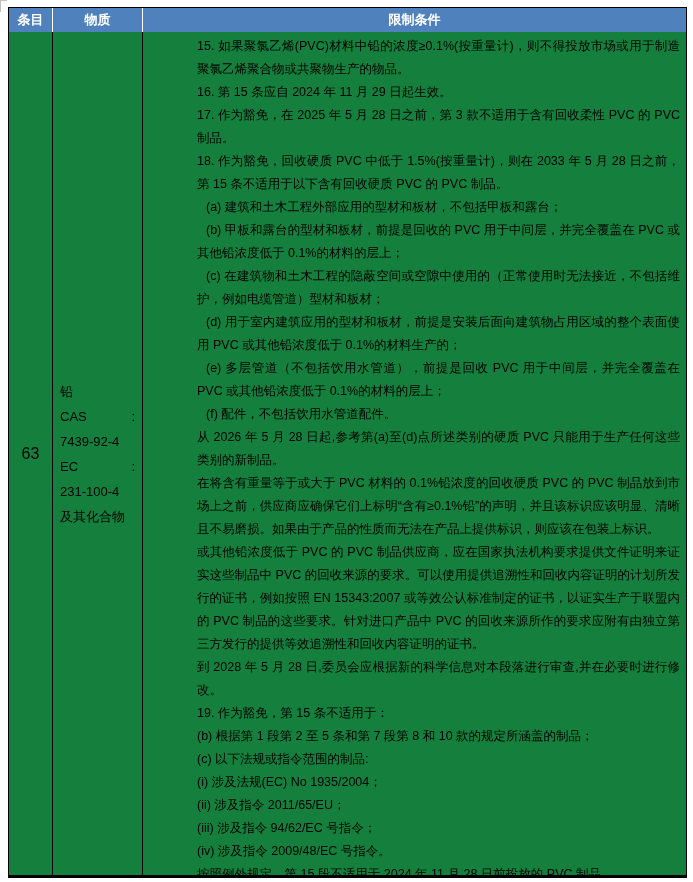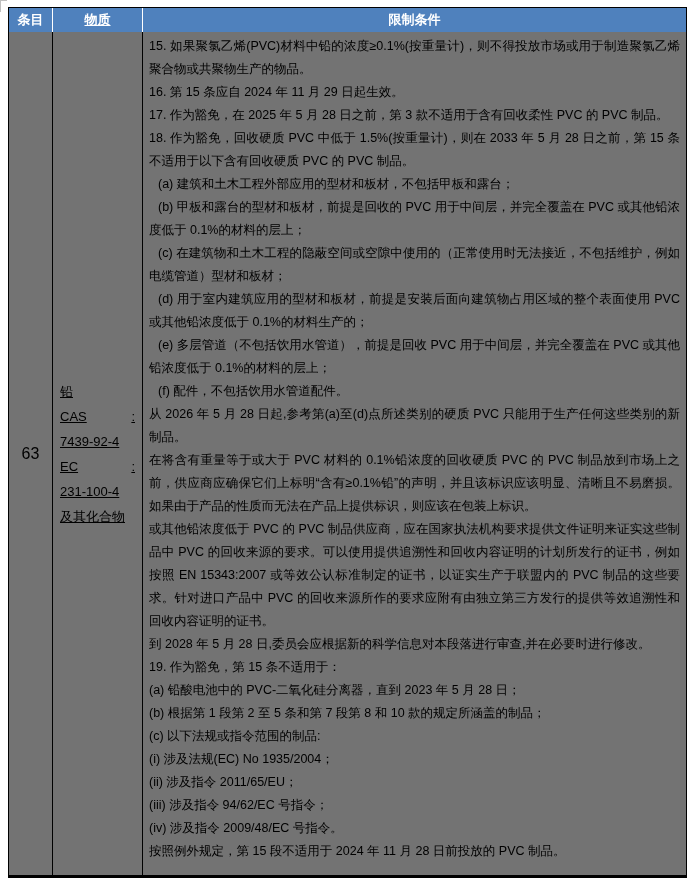--- a/index.html
+++ b/index.html
@@ -18,21 +18,21 @@
     border-top: 1px solid #bfbfbf;
   }
   .reg-table {
     position: absolute;
     left: 8px; top: 7px;
     width: 679px; height: 871px;
     border: 1px solid #000;
     border-bottom-width: 3px;
     display: flex;
     flex-direction: column;
-    background: #737373;
+    background: #15803d;
   }
   .thead {
     display: flex;
     height: 24px;
     flex: 0 0 24px;
     background: #4F81BD;
   }
   .th {
     color: #fff;
     font-weight: bold;
@@ -42,27 +42,27 @@
     justify-content: center;
     border-right: 1px solid #ffffff;
   }
   .th:last-child { border-right: none; }
   .tbody-row {
     display: flex;
     flex: 1 1 auto;
     min-height: 0;
   }
   .col-item   { flex: 0 0 44px; width: 44px; }
-  .col-subst  { flex: 0 0 90px; width: 90px; text-decoration: underline; }
+  .col-subst  { flex: 0 0 90px; width: 90px; }
   .col-restr  { flex: 1 1 auto; min-width: 0; }
   .td {
     border-right: 1px solid #000;
     overflow: hidden;
   }
-  .td:last-child { border-right: none; }
+  .td:last-child { border-right: none; margin-left: 48px; }
   .td-item {
     display: flex;
     align-items: center;
     justify-content: center;
     font-size: 16px;
   }
   .td-subst {
     display: flex;
     flex-direction: column;
     justify-content: center;
@@ -128,21 +128,20 @@
         <p class="indent">(b) 甲板和露台的型材和板材，前提是回收的 PVC 用于中间层，并完全覆盖在 PVC 或其他铅浓度低于 0.1%的材料的层上；</p>
         <p class="indent">(c) 在建筑物和土木工程的隐蔽空间或空隙中使用的（正常使用时无法接近，不包括维护，例如电缆管道）型材和板材；</p>
         <p class="indent">(d) 用于室内建筑应用的型材和板材，前提是安装后面向建筑物占用区域的整个表面使用 PVC 或其他铅浓度低于 0.1%的材料生产的；</p>
         <p class="indent">(e) 多层管道（不包括饮用水管道），前提是回收 PVC 用于中间层，并完全覆盖在 PVC 或其他铅浓度低于 0.1%的材料的层上；</p>
         <p class="indent">(f) 配件，不包括饮用水管道配件。</p>
         <p>从 2026 年 5 月 28 日起,参考第(a)至(d)点所述类别的硬质 PVC 只能用于生产任何这些类别的新制品。</p>
         <p>在将含有重量等于或大于 PVC 材料的 0.1%铅浓度的回收硬质 PVC 的 PVC 制品放到市场上之前，供应商应确保它们上标明“含有≥0.1%铅”的声明，并且该标识应该明显、清晰且不易磨损。如果由于产品的性质而无法在产品上提供标识，则应该在包装上标识。</p>
         <p>或其他铅浓度低于 PVC 的 PVC 制品供应商，应在国家执法机构要求提供文件证明来证实这些制品中 PVC 的回收来源的要求。可以使用提供追溯性和回收内容证明的计划所发行的证书，例如按照 EN 15343:2007 或等效公认标准制定的证书，以证实生产于联盟内的 PVC 制品的这些要求。针对进口产品中 PVC 的回收来源所作的要求应附有由独立第三方发行的提供等效追溯性和回收内容证明的证书。</p>
         <p>到 2028 年 5 月 28 日,委员会应根据新的科学信息对本段落进行审查,并在必要时进行修改。</p>
         <p>19. 作为豁免，第 15 条不适用于：</p>
-        <p>(a) 铅酸电池中的 PVC-二氧化硅分离器，直到 2023 年 5 月 28 日；</p>
         <p>(b) 根据第 1 段第 2 至 5 条和第 7 段第 8 和 10 款的规定所涵盖的制品；</p>
         <p>(c) 以下法规或指令范围的制品:</p>
         <p>(i) 涉及法规(EC) No 1935/2004；</p>
         <p>(ii) 涉及指令 2011/65/EU；</p>
         <p>(iii) 涉及指令 94/62/EC 号指令；</p>
         <p>(iv) 涉及指令 2009/48/EC 号指令。</p>
         <p>按照例外规定，第 15 段不适用于 2024 年 11 月 28 日前投放的 PVC 制品。</p>
       </div>
 
   </div>

